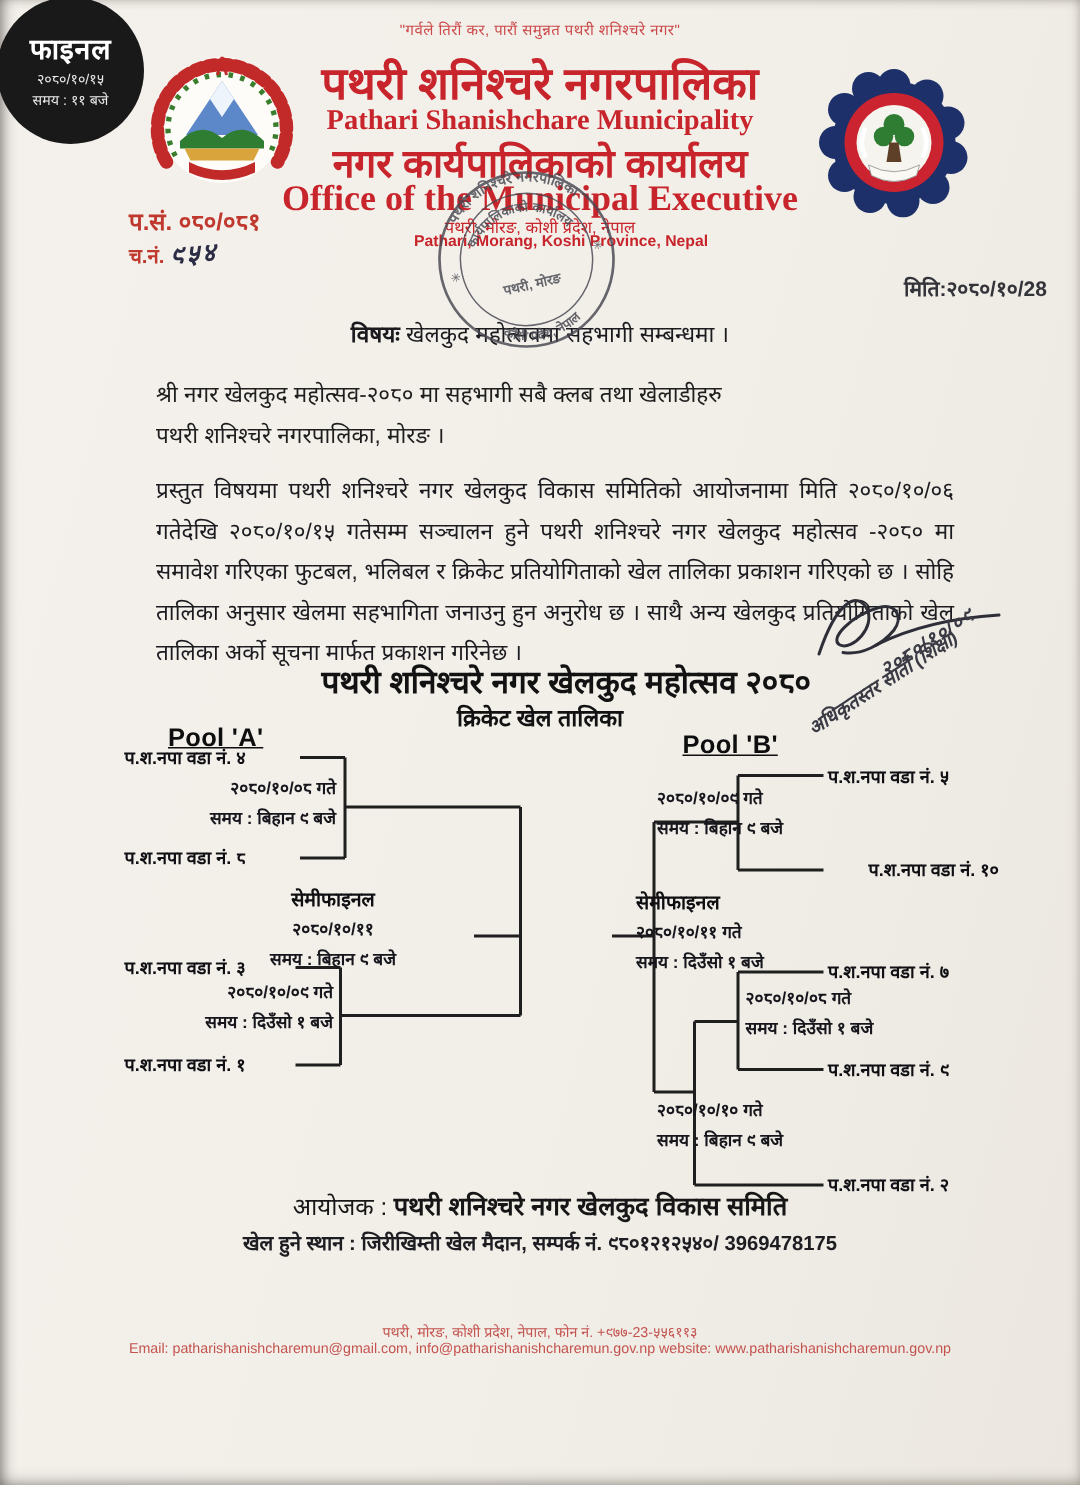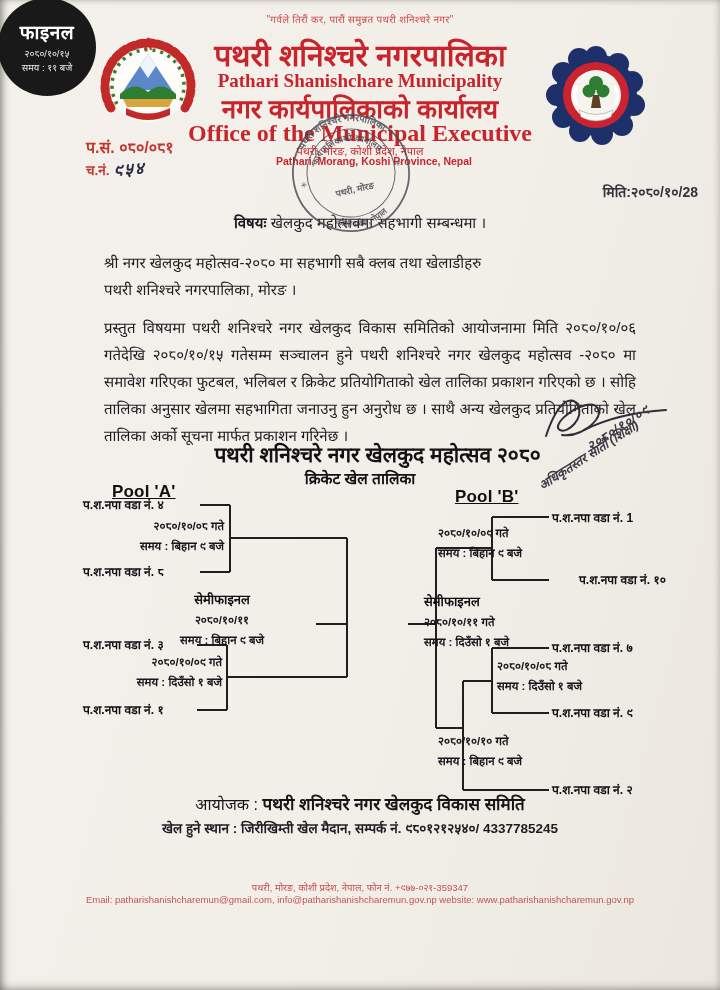--- a/index.html
+++ b/index.html
@@ -192,21 +192,21 @@
     <div>२०८०/१०/०९ गते</div>
     <div>समय : दिउँसो १ बजे</div>
   </div>
 
   <div class="final">
     <div class="fl">फाइनल</div>
     <div class="fd">२०८०/१०/१५</div>
     <div class="ft">समय : ११ बजे</div>
   </div>
 
-  <div class="team" style="left:552px;top:509px;">प.श.नपा वडा नं. 1</div>
+  <div class="team" style="left:552px;top:509px;">प.श.नपा वडा नं. ५</div>
   <div class="team" style="left:552px;top:571px;margin-left:27px;">प.श.नपा वडा नं. १०</div>
   <div class="team" style="left:552px;top:639px;">प.श.नपा वडा नं. ७</div>
   <div class="team" style="left:552px;top:704px;">प.श.नपा वडा नं. ९</div>
   <div class="team" style="left:552px;top:781px;">प.श.नपा वडा नं. २</div>
 
   <div class="m" style="left:438px;top:523px;width:130px;">
     <div>२०८०/१०/०९ गते</div>
     <div>समय : बिहान ९ बजे</div>
   </div>
   <div class="m" style="left:424px;top:592px;width:140px;">
@@ -220,18 +220,18 @@
   </div>
   <div class="m" style="left:438px;top:731px;width:130px;">
     <div>२०८०/१०/१० गते</div>
     <div>समय : बिहान ९ बजे</div>
   </div>
 
   <div class="abs ctr organizer">
     <span>आयोजक :</span>
     <b>पथरी शनिश्चरे नगर खेलकुद विकास समिति</b>
   </div>
-  <div class="abs ctr venue">खेल हुने स्थान : जिरीखिम्ती खेल मैदान, सम्पर्क नं. ९८०१२१२५४०/ 4337785245</div>
-
-  <div class="abs ctr f1">पथरी, मोरङ, कोशी प्रदेश, नेपाल, फोन नं. +९७७-०२१-359347</div>
+  <div class="abs ctr venue">खेल हुने स्थान : जिरीखिम्ती खेल मैदान, सम्पर्क नं. ९८०१२१२५४०/ 3969478175</div>
+
+  <div class="abs ctr f1">पथरी, मोरङ, कोशी प्रदेश, नेपाल, फोन नं. +९७७-23-५५६११३</div>
   <div class="abs ctr f2">Email: patharishanishcharemun@gmail.com, info@patharishanishcharemun.gov.np website: www.patharishanishcharemun.gov.np</div>
 
 </div>
 
 </body></html>

